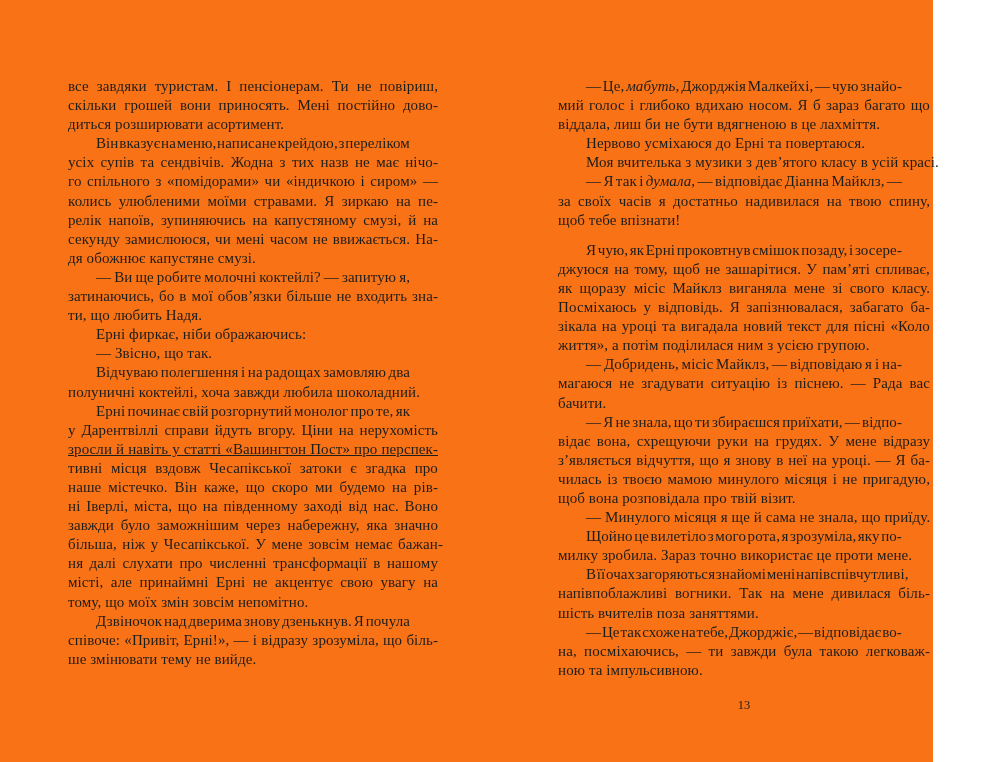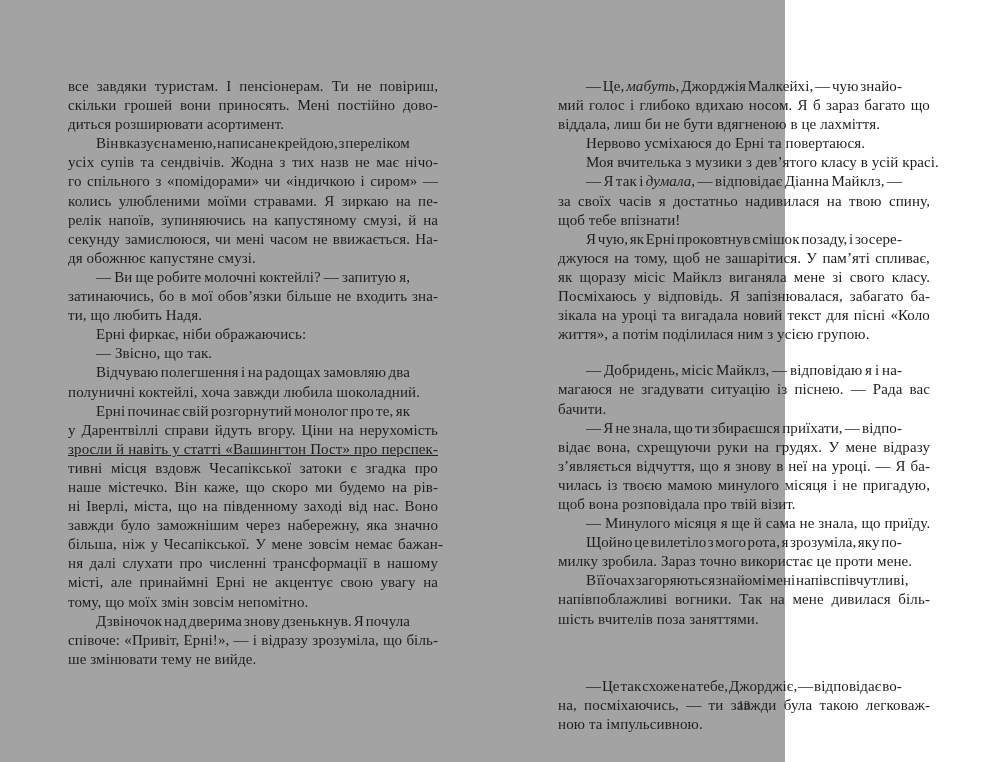--- a/index.html
+++ b/index.html
@@ -6,23 +6,23 @@
     margin: 0;
     padding: 0;
     width: 991px;
     height: 762px;
     background: #ffffff;
     overflow: hidden;
     font-family: "Liberation Serif", "DejaVu Serif", serif;
   }
   .spread {
     position: relative;
-    width: 785px;
+    width: 933px;
     height: 762px;
-    background: #a3a3a3;
+    background: #f97316;
     color: #1d1d1b;
   }
   .page {
     position: absolute;
     top: 77px;
   }
   .page.left  { left: 68px;  width: 370px; }
   .page.right { left: 558px; width: 372px; }
   .text-block {
     width: 100%;
@@ -94,40 +94,40 @@
   <div class="page right">
     <div class="text-block">
         <div class="line indent" style="display: block; word-spacing: -2.08px;">— Це, <em>мабуть</em>, Джорджія Малкейхі, — чую знайо-</div>
         <div class="line" style="display: block; word-spacing: 1.38px;">мий голос і глибоко вдихаю носом. Я б зараз багато що</div>
         <div class="line last">віддала, лиш би не бути вдягненою в це лахміття.</div>
         <div class="line last indent">Нервово усміхаюся до Ерні та повертаюся.</div>
         <div class="line last indent">Моя вчителька з музики з дев’ятого класу в усій красі.</div>
         <div class="line indent" style="display: block; word-spacing: -1.52px;">— Я так і <em>думала</em>, — відповідає Діанна Майклз, —</div>
         <div class="line" style="display: block; word-spacing: 3.47px;">за своїх часів я достатньо надивилася на твою спину,</div>
         <div class="line last">щоб тебе впізнати!</div>
-        <div class="line indent" style="display: block; word-spacing: -2.21px;">Я чую, як Ерні проковтнув смішок позаду, і зосере-</div>
+        <div class="line indent" style="display: block; word-spacing: -2.21px; margin-top: 11px;">Я чую, як Ерні проковтнув смішок позаду, і зосере-</div>
         <div class="line" style="display: block; word-spacing: 1.48px;">джуюся на тому, щоб не зашарітися. У пам’яті спливає,</div>
         <div class="line" style="display: block; word-spacing: 3.31px;">як щоразу місіс Майклз виганяла мене зі свого класу.</div>
         <div class="line" style="display: block; word-spacing: 2.97px;">Посміхаюсь у відповідь. Я запізнювалася, забагато ба-</div>
         <div class="line" style="display: block; word-spacing: 1.25px;">зікала на уроці та вигадала новий текст для пісні «Коло</div>
         <div class="line last">життя», а потім поділилася ним з усією групою.</div>
-        <div class="line indent" style="display: block; word-spacing: -1px; margin-top: 17px;">— Добридень, місіс Майклз, — відповідаю я і на-</div>
+        <div class="line indent" style="display: block; word-spacing: -1px;">— Добридень, місіс Майклз, — відповідаю я і на-</div>
         <div class="line" style="display: block; word-spacing: 3.19px;">магаюся не згадувати ситуацію із піснею. — Рада вас</div>
         <div class="line last">бачити.</div>
         <div class="line indent" style="display: block; word-spacing: -1.76px;">— Я не знала, що ти збираєшся приїхати, — відпо-</div>
         <div class="line" style="display: block; word-spacing: 2.54px;">відає вона, схрещуючи руки на грудях. У мене відразу</div>
         <div class="line" style="display: block; word-spacing: 0.94px;">з’являється відчуття, що я знову в неї на уроці. — Я ба-</div>
         <div class="line" style="display: block; word-spacing: 1.56px;">чилась із твоєю мамою минулого місяця і не пригадую,</div>
         <div class="line last">щоб вона розповідала про твій візит.</div>
         <div class="line last indent">— Минулого місяця я ще й сама не знала, що приїду.</div>
         <div class="line indent" style="display: block; word-spacing: -2.35px;">Щойно це вилетіло з мого рота, я зрозуміла, яку по-</div>
         <div class="line last">милку зробила. Зараз точно використає це проти мене.</div>
         <div class="line indent" style="display: block; word-spacing: -3.2px;">В її очах загоряються знайомі мені напівспівчутливі,</div>
         <div class="line" style="display: block; word-spacing: 3.83px;">напівпоблажливі вогники. Так на мене дивилася біль-</div>
         <div class="line last">шість вчителів поза заняттями.</div>
-        <div class="line indent" style="display: block; word-spacing: -3.03px; margin-top: 48px;">— Це так схоже на тебе, Джорджіє, — відповідає во-</div>
+        <div class="line indent" style="display: block; word-spacing: -3.03px;">— Це так схоже на тебе, Джорджіє, — відповідає во-</div>
         <div class="line" style="display: block; word-spacing: 3.42px;">на, посміхаючись, — ти завжди була такою легковаж-</div>
         <div class="line last">ною та імпульсивною.</div>
       </div>
     <div class="page-number">13</div>
   </div>
 
 </div>
 
 </body></html>

